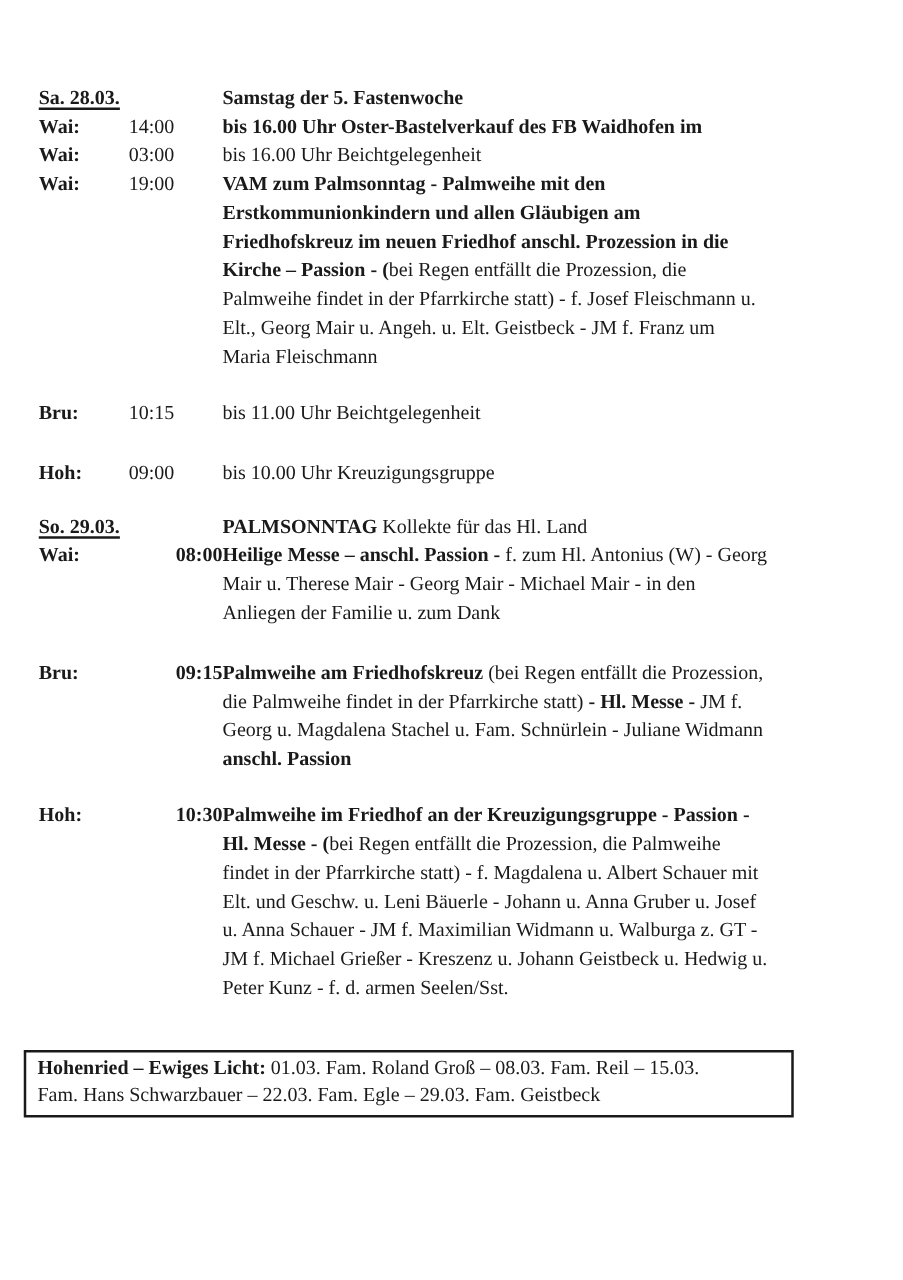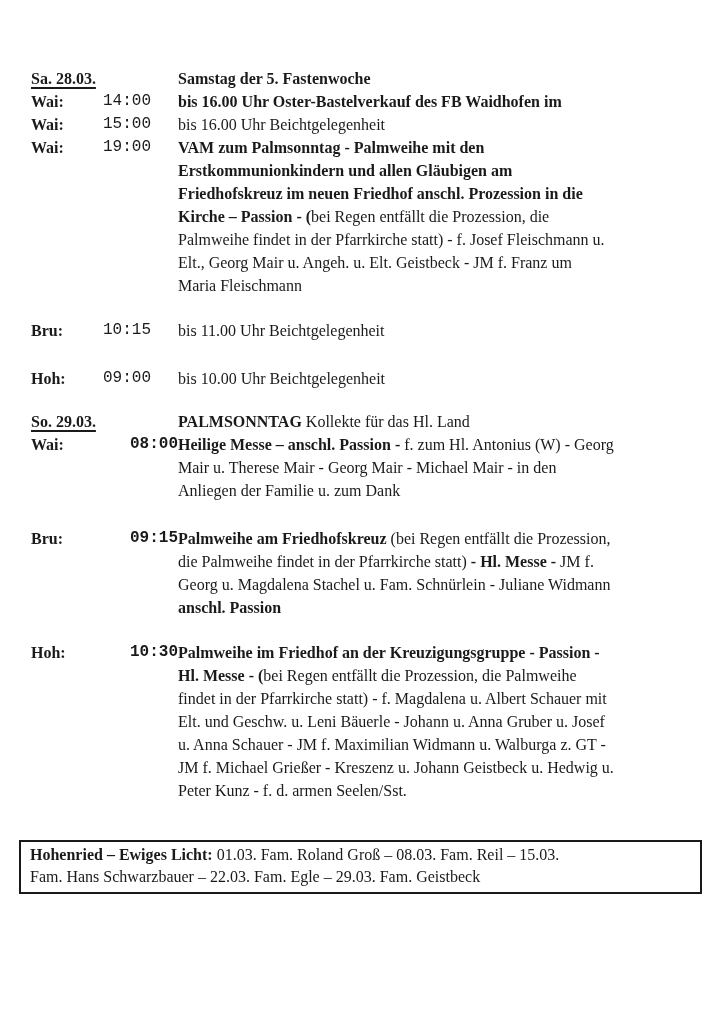--- a/index.html
+++ b/index.html
@@ -17,40 +17,40 @@
   }
   .row{
     display:grid;
     grid-template-columns:72px 75px 512px;
     align-items:start;
   }
   .header-row{
     grid-template-columns:147px 515px;
   }
   .place{font-weight:bold;}
-  .time{font-weight:normal;font-family:Liberation Mono, monospace;}
+  .time{font-weight:normal;}
   .time.t-bold{font-weight:bold;text-align:right;}
   .date{
     font-weight:bold;
     text-decoration:underline;
     text-decoration-thickness:2px;
     text-underline-offset:3px;
   }
   .desc .b{font-weight:bold;margin-top:11px;}
   .title .b{font-weight:bold;margin-top:11px;}
   
   .gap-bru1{margin-top:22px;}
   .gap-hoh1{margin-top:25px;}
   .gap-sec2{margin-top:20px;}
   .gap-bru2{margin-top:25px;}
   .gap-hoh2{margin-top:22px;}
   .footer-box{
     box-sizing:border-box;
     margin:38px 0 0 -12px;
-    width:683px;
+    width:616px;
     border:2px solid #1a1a1a;
     padding:2px 10px 4px 9px;
     line-height:22px;
   }
 </style>
 </head>
 <body>
 
 <div class="page">
 
@@ -61,40 +61,40 @@
     </div>
 
     <div class="row">
       <span class="place">Wai:</span>
       <span class="time">14:00</span>
       <span class="desc"><span class="b">bis 16.00 Uhr Oster-Bastelverkauf des FB Waidhofen im</span><br></span>
     </div>
 
     <div class="row">
       <span class="place">Wai:</span>
-      <span class="time">15:00</span>
+      <span class="time">03:00</span>
       <span class="desc"><span>bis 16.00 Uhr Beichtgelegenheit</span></span>
     </div>
 
     <div class="row">
       <span class="place">Wai:</span>
       <span class="time">19:00</span>
       <span class="desc"><span class="b">VAM zum Palmsonntag - Palmweihe mit den</span><br><span class="b">Erstkommunionkindern und allen Gläubigen am</span><br><span class="b">Friedhofskreuz im neuen Friedhof anschl. Prozession in die</span><br><span class="b">Kirche – Passion - (</span><span>bei Regen entfällt die Prozession, die</span><br><span>Palmweihe findet in der Pfarrkirche statt) - f. Josef Fleischmann u.</span><br><span>Elt., Georg Mair u. Angeh. u. Elt. Geistbeck - JM f. Franz um</span><br><span>Maria Fleischmann</span></span>
     </div>
 
     <div class="row gap-bru1">
       <span class="place">Bru:</span>
       <span class="time">10:15</span>
       <span class="desc"><span>bis 11.00 Uhr Beichtgelegenheit</span></span>
     </div>
 
     <div class="row gap-hoh1">
       <span class="place">Hoh:</span>
       <span class="time">09:00</span>
-      <span class="desc"><span>bis 10.00 Uhr Beichtgelegenheit</span></span>
+      <span class="desc"><span>bis 10.00 Uhr Kreuzigungsgruppe</span></span>
     </div>
   </section>
 
   <section>
     <div class="row header-row gap-sec2">
       <span class="date">So. 29.03.</span>
       <span class="title"><span class="b">PALMSONNTAG</span><span> Kollekte für das Hl. Land</span></span>
     </div>
 
     <div class="row">

